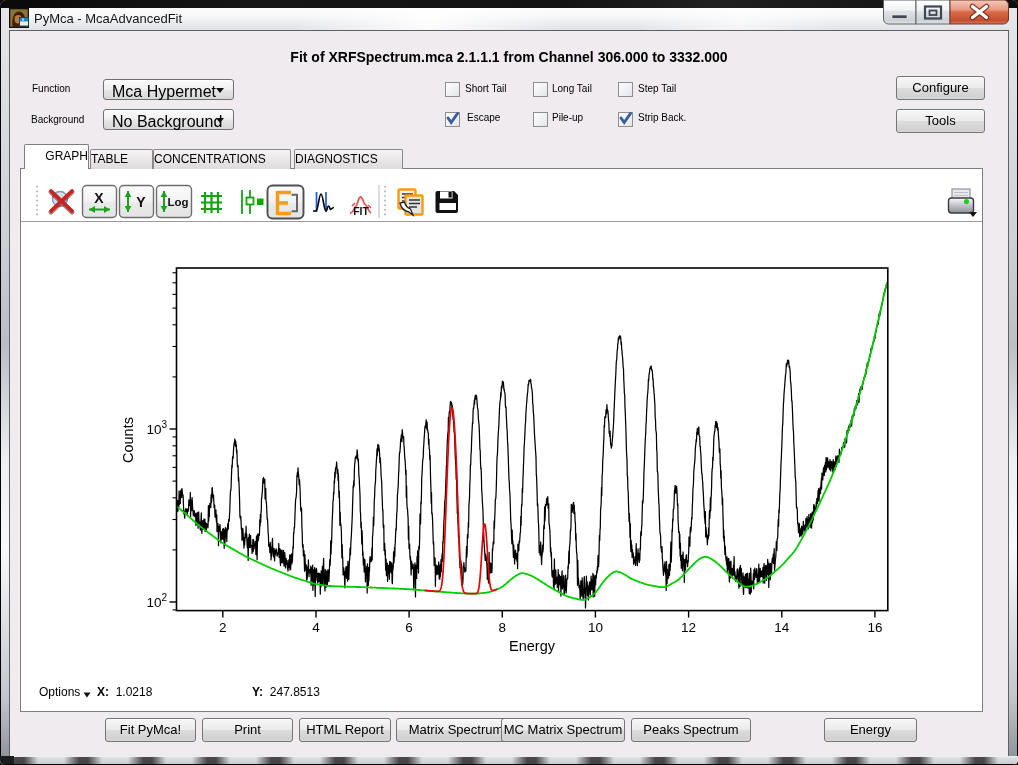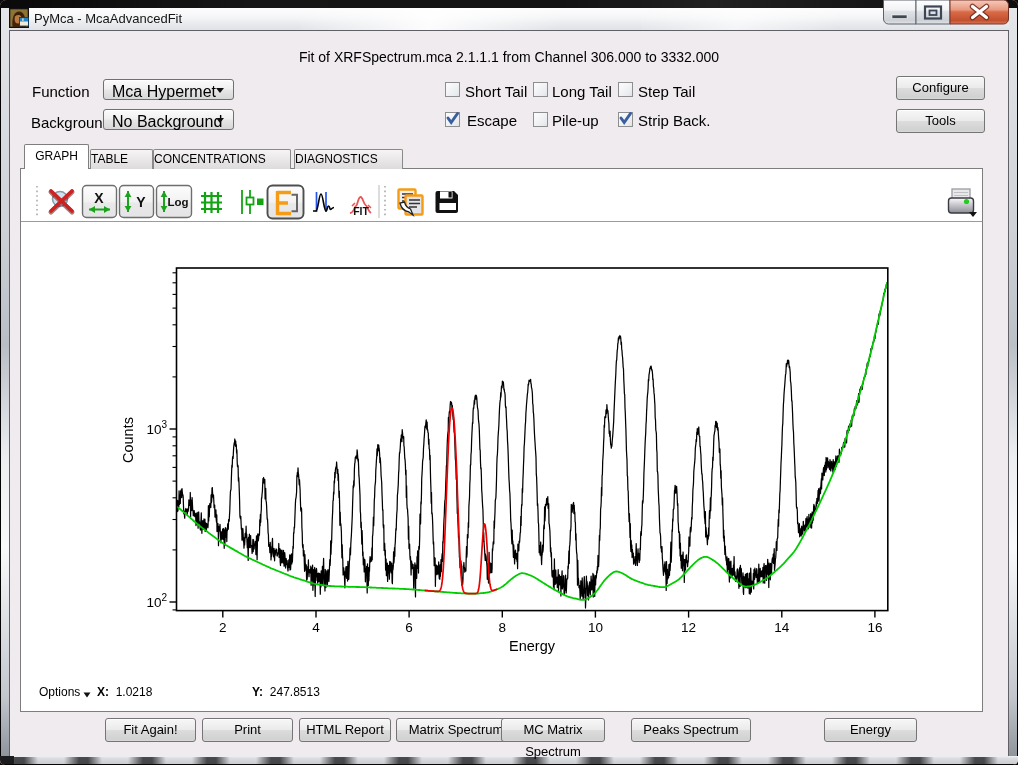--- a/index.html
+++ b/index.html
@@ -7,29 +7,29 @@
 .topstrip{position:absolute;left:0;top:0;width:1018px;height:8px;background:linear-gradient(90deg,#0a0a0a,#161616 25%,#131313 55%,#212121 70%,#0e0e0e)}
 .titlebar{position:absolute;left:1px;top:8px;width:1016px;height:22px;background:linear-gradient(180deg,#fdfdfd,#f4f5f7 45%,#e9ebee 70%,#dfe2e6)}
 .titlebar .streak{position:absolute;top:0;height:22px;background:linear-gradient(115deg,rgba(255,255,255,0) 0%,rgba(255,255,255,.9) 50%,rgba(255,255,255,0) 100%)}
 .title-text{position:absolute;left:34px;top:11px;font-size:13px;color:#151515}
 .brd-l{position:absolute;left:0;top:8px;width:9px;height:749px;background:linear-gradient(180deg,#e4e6e9,#cdd1d6 30%,#b9bec5 45%,#eceef0 60%,#f8f9fa 72%,#c3c7cd 92%,#8e949b);border-left:1px solid #020202}
 .brd-r{position:absolute;right:0;top:8px;width:9px;height:749px;background:linear-gradient(180deg,#e4e6e9,#ced2d7 30%,#bbc0c7 45%,#eceef0 60%,#f8f9fa 72%,#c3c7cd 92%,#8e949b);border-right:1px solid #020202}
 .brd-b{position:absolute;left:0;bottom:0;width:1018px;height:9px;border-bottom:1px solid #050505;background:linear-gradient(180deg,#f2f3f5 0,#dcdee1 25%,#c9ccd0 100%);overflow:hidden}
 .brd-b:before{content:"";position:absolute;left:0;top:1px;width:1018px;height:8px;background:repeating-linear-gradient(90deg,rgba(35,35,38,0) 0px,rgba(35,35,38,.8) 15px,rgba(35,35,38,.8) 24px,rgba(35,35,38,0) 38px,rgba(35,35,38,0) 64px)}
 .brd-b:after{content:"";position:absolute;left:0;top:0;width:14px;height:9px;background:#1c1c1e}
 .client{position:absolute;left:9px;top:30px;width:1000px;height:727px;background:#f0ebee;border:1px solid #606066}
-.hdr{position:absolute;width:1018px;text-align:center;font-size:14px;font-weight:normal;color:#000}
-.lbl{position:absolute;font-size:15px;color:#000}
+.hdr{position:absolute;width:1018px;text-align:center;font-size:14px;font-weight:bold;color:#000}
+.lbl{position:absolute;font-size:10px;color:#000}
 .combo{position:absolute;width:131px;height:21px;border:1px solid #707070;border-radius:3px;background:linear-gradient(180deg,#fbfbfb,#f0f0f0 45%,#e6e6e6 55%,#d7d7d7);box-shadow:inset 0 1px 0 #fff}
 .combo span{position:absolute;left:8px;top:3px;font-size:16px;color:#000}
 .combo:after{content:"";position:absolute;right:9px;top:8px;border-left:4.5px solid transparent;border-right:4.5px solid transparent;border-top:5px solid #111}
 .cb{position:absolute;width:15px;height:15px;border:1px solid #8e8e8e;background:linear-gradient(135deg,#fcfdfd,#e9ecef 80%,#dde1e5)}
 .btn{position:absolute;height:24px;border:1px solid #757575;border-radius:3px;background:linear-gradient(180deg,#f7f7f7,#ebebeb 48%,#dddcdc 52%,#d2d1d1 92%,#dadada);font-size:13px;color:#000;text-align:center;line-height:22px;box-shadow:inset 0 1px 0 rgba(255,255,255,.85)}
 .tab{position:absolute;top:149px;height:20px;border:1px solid #898989;border-bottom:none;border-radius:2px 2px 0 0;background:linear-gradient(180deg,#f6f4f5,#e8e5e7 60%,#dedbdd);font-size:12px;color:#000;line-height:19px}
-.tab-active{position:absolute;left:24px;top:144px;width:65px;height:25px;background:#fff;border:1px solid #7e7e7e;border-bottom:none;border-radius:2px 2px 0 0;font-size:12px;color:#000;text-align:center;line-height:22px;z-index:5}
+.tab-active{position:absolute;left:24px;top:144px;width:65px;height:25px;background:#fff;border:1px solid #7e7e7e;border-bottom:none;border-radius:2px 2px 0 0;font-size:12px;color:#000;text-align:right;line-height:22px;z-index:5}
 .pane{position:absolute;left:20px;top:168px;width:963px;height:544px;background:#fff;border:1px solid #7e7e7e}
 .tbline{position:absolute;left:21px;top:221px;width:961px;height:1px;background:#9b9b9b}
 .opt{position:absolute;font-size:12px;color:#000}
 </style></head><body>
 <div class="win">
     <div class="topstrip"></div>
     <div class="titlebar">
       <div class="streak" style="left:300px;width:260px"></div>
       <div class="streak" style="left:640px;width:200px;opacity:.7"></div>
     </div>
@@ -262,19 +262,19 @@
 <text x="532" y="651" text-anchor="middle" font-size="14.5px">Energy</text>
 <text x="133" y="440" text-anchor="middle" font-size="14.5px" transform="rotate(-90 133 440)">Counts</text>
 </g>
 </svg>
     <div class="opt" style="left:39px;top:685px">Options</div>
     <svg class="abs" style="left:83px;top:692px" width="8" height="6" viewBox="0 0 8 6">
       <path d="M0.5 0.5 h7 l-3.5 5 z" fill="#111"></path>
     </svg>
     <div class="opt" style="left:97px;top:685px"><b>X:</b>&nbsp; 1.0218</div>
     <div class="opt" style="left:252px;top:685px"><b>Y:</b>&nbsp; 247.8513</div>
-    <div class="btn" style="left:105px;top:718px;width:91px">Fit Again!</div>
+    <div class="btn" style="left:105px;top:718px;width:91px">Fit PyMca!</div>
     <div class="btn" style="left:202px;top:718px;width:91px">Print</div>
     <div class="btn" style="left:299px;top:718px;width:92px">HTML Report</div>
     <div class="btn" style="left:396px;top:718px;width:120px">Matrix Spectrum</div>
-    <div class="btn" style="left:501px;top:718px;width:104px">MC Matrix Spectrum</div>
+    <div class="btn" style="left:501px;top:718px;width:124px">MC Matrix Spectrum</div>
     <div class="btn" style="left:631px;top:718px;width:120px">Peaks Spectrum</div>
     <div class="btn" style="left:824px;top:718px;width:93px">Energy</div>
   </div>
 </body></html>

